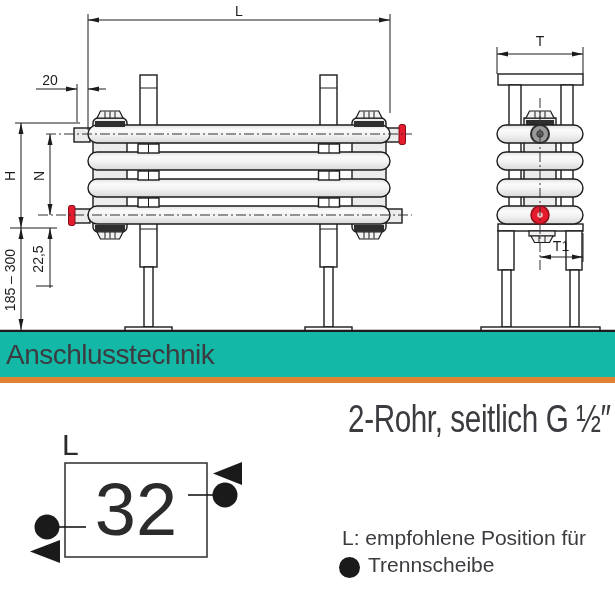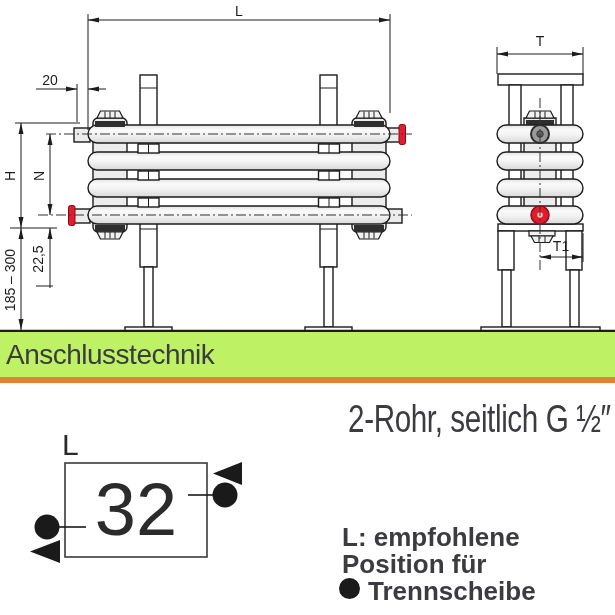--- a/index.html
+++ b/index.html
@@ -11,31 +11,31 @@
   .cl{stroke:#333;stroke-width:1;fill:none;stroke-dasharray:10 3 2 3;}
   .ol{stroke:#1c1c1c;stroke-width:1.4;fill:#ffffff;}
   .og{stroke:#1c1c1c;stroke-width:1.4;fill:#ececec;}
   .tube{stroke:#1c1c1c;stroke-width:1.4;fill:url(#tubeG);}
   .cap{stroke:#1c1c1c;stroke-width:1.2;fill:#f1f1f1;}
   .capline{stroke:#1c1c1c;stroke-width:1;}
   .band{fill:#2e2e2e;}
   .redcap{stroke:#7d0c16;stroke-width:1;}
   .dt{font-family:"Liberation Sans",sans-serif;font-size:14px;fill:#1c1c1c;}
   
-  .banner{position:absolute;left:0;top:332px;width:615px;height:45px;background:#bef264;
+  .banner{position:absolute;left:0;top:332px;width:615px;height:45px;background:#14b8a6;
           display:flex;align-items:center;}
   .banner-title{font-size:28px;color:#3b3b40;padding-left:6px;letter-spacing:-0.5px;}
   .accent-bar{position:absolute;left:0;top:377px;width:615px;height:6px;background:#e0822f;}
   
   .heading{position:absolute;top:399px;right:4px;font-size:38px;line-height:40px;color:#3b3b40;
            white-space:nowrap;transform:scaleX(0.78);transform-origin:100% 50%;letter-spacing:-0.5px;}
   .diagram{position:absolute;left:18px;top:428px;}
-  .legend{position:absolute;left:342px;top:524px;width:270px;font-size:26px;line-height:27px;color:#3b3b40;font-weight:bold;}
+  .legend{position:absolute;left:342px;top:524px;width:270px;font-size:21px;line-height:27px;color:#3b3b40;}
   .legend .lg2{padding-left:21px;}
-  .legend .lg3{display:flex;align-items:flex-start;margin-left:-3px;}
+  .legend .lg3{display:flex;align-items:flex-end;margin-left:-3px;}
   .disc{display:inline-block;width:21px;height:21px;border-radius:50%;background:#1a1a1a;
         margin-right:8px;flex:0 0 auto;}
   .dgt{font-family:"Liberation Sans",sans-serif;fill:#2b2b2b;}
 </style>
 </head>
 <body>
 
 <div class="page">
 
   <svg width="615" height="332" viewBox="0 0 615 332">

